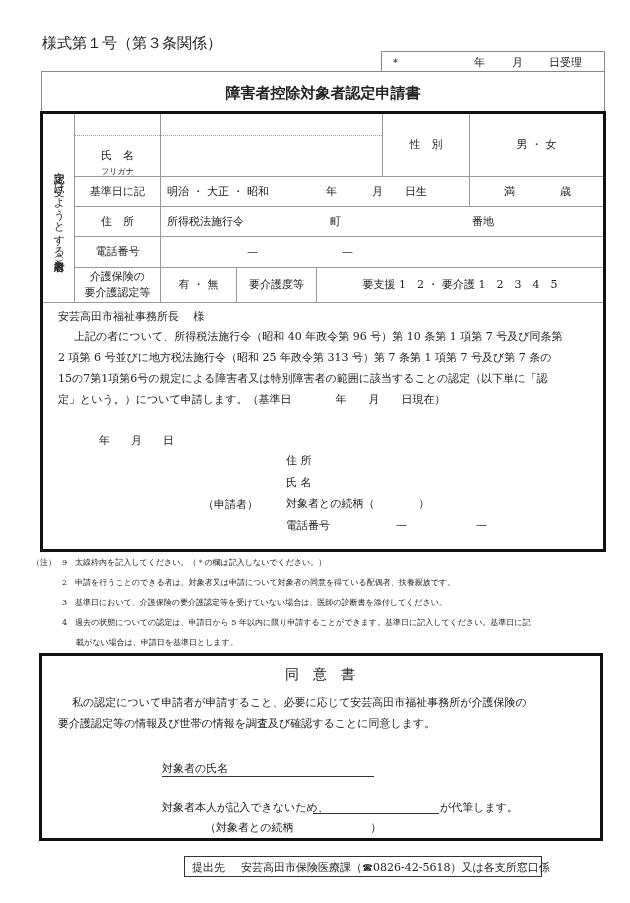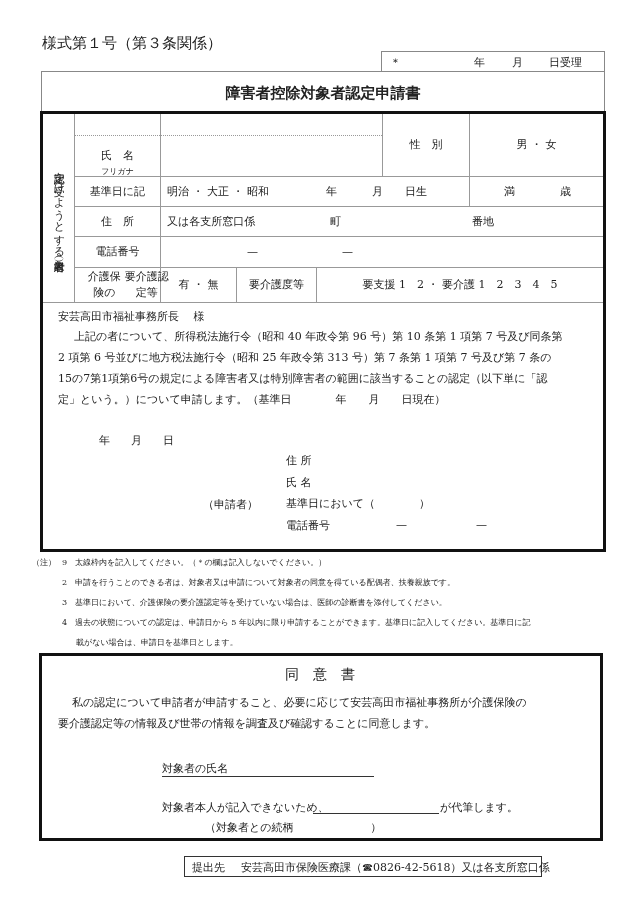--- a/index.html
+++ b/index.html
@@ -64,49 +64,49 @@
 
 <div class="cell" style="left:75px;top:177px;width:85px;height:29px;">基準日に記</div>
 <div class="abs" style="left:167px;top:184px;">明治 ・ 大正 ・ 昭和</div>
 <div class="abs" style="left:326px;top:184px;">年</div>
 <div class="abs" style="left:372px;top:184px;">月</div>
 <div class="abs" style="left:405px;top:184px;text-align:right;">日生</div>
 <div class="abs" style="left:504px;top:184px;">満</div>
 <div class="abs" style="left:560px;top:184px;">歳</div>
 
 <div class="cell" style="left:75px;top:207px;width:85px;height:29px;">住　所</div>
-<div class="abs" style="left:167px;top:214px;">又は各支所窓口係</div>
+<div class="abs" style="left:167px;top:214px;">所得税法施行令</div>
 <div class="abs" style="left:330px;top:214px;">町</div>
 <div class="abs" style="left:472px;top:214px;">番地</div>
 
 <div class="cell" style="left:75px;top:237px;width:85px;height:30px;">電話番号</div>
 <div class="abs" style="left:247px;top:245px;">—</div>
 <div class="abs" style="left:342px;top:245px;">—</div>
 
-<div class="cell" style="left:85px;top:268px;width:85px;height:34px;flex-direction:row;line-height:1.45;">
+<div class="cell" style="left:75px;top:268px;width:85px;height:34px;flex-direction:column;line-height:1.45;">
   <span>介護保険の</span>
   <span>要介護認定等</span>
 </div>
 <div class="cell" style="left:161px;top:268px;width:75px;height:34px;">有 ・ 無</div>
 <div class="cell" style="left:237px;top:268px;width:79px;height:34px;">要介護度等</div>
 <div class="cell" style="left:317px;top:268px;width:286px;height:34px;">要支援 1　2 ・ 要介護 1　2　3　4　5</div>
 
 <div class="abs" style="left:58px;top:309px;">安芸高田市福祉事務所長　 様</div>
 <div class="abs" style="left:74px;top:329px;">上記の者について、所得税法施行令（昭和 40 年政令第 96 号）第 10 条第 1 項第 7 号及び同条第</div>
 <div class="abs" style="left:58px;top:350px;">2 項第 6 号並びに地方税法施行令（昭和 25 年政令第 313 号）第 7 条第 1 項第 7 号及び第 7 条の</div>
 <div class="abs" style="left:58px;top:371px;">15の7第1項第6号の規定による障害者又は特別障害者の範囲に該当することの認定（以下単に「認</div>
 <div class="abs" style="left:58px;top:392px;">定」という。）について申請します。（基準日　　　　年　　月　　日現在）</div>
 
 <div class="abs" style="left:99px;top:433px;">年</div>
 <div class="abs" style="left:131px;top:433px;">月</div>
 <div class="abs" style="left:163px;top:433px;">日</div>
 <div class="abs" style="left:203px;top:453px;margin-top:44px;">（申請者）</div>
 <div class="abs" style="left:286px;top:453px;">住 所</div>
 <div class="abs" style="left:286px;top:475px;">氏 名</div>
-<div class="abs" style="left:286px;top:496px;">基準日において（　　　　）</div>
+<div class="abs" style="left:286px;top:496px;">対象者との続柄（　　　　）</div>
 <div class="abs" style="left:286px;top:518px;">電話番号</div>
 <div class="abs" style="left:396px;top:518px;">—</div>
 <div class="abs" style="left:476px;top:518px;">—</div>
 
 <div class="abs tiny" style="left:32px;top:557px;">（注）</div>
 <div class="abs tiny" style="left:62px;top:557px;">9　太線枠内を記入してください。（＊の欄は記入しないでください。）</div>
 <div class="abs tiny" style="left:62px;top:577px;">2　申請を行うことのできる者は、対象者又は申請について対象者の同意を得ている配偶者、扶養親族です。</div>
 <div class="abs tiny" style="left:62px;top:597px;">3　基準日において、介護保険の要介護認定等を受けていない場合は、医師の診断書を添付してください。</div>
 <div class="abs tiny" style="left:62px;top:617px;">4　過去の状態についての認定は、申請日から 5 年以内に限り申請することができます。基準日に記入してください。基準日に記</div>
 <div class="abs tiny" style="left:76px;top:637px;">載がない場合は、申請日を基準日とします。</div>

